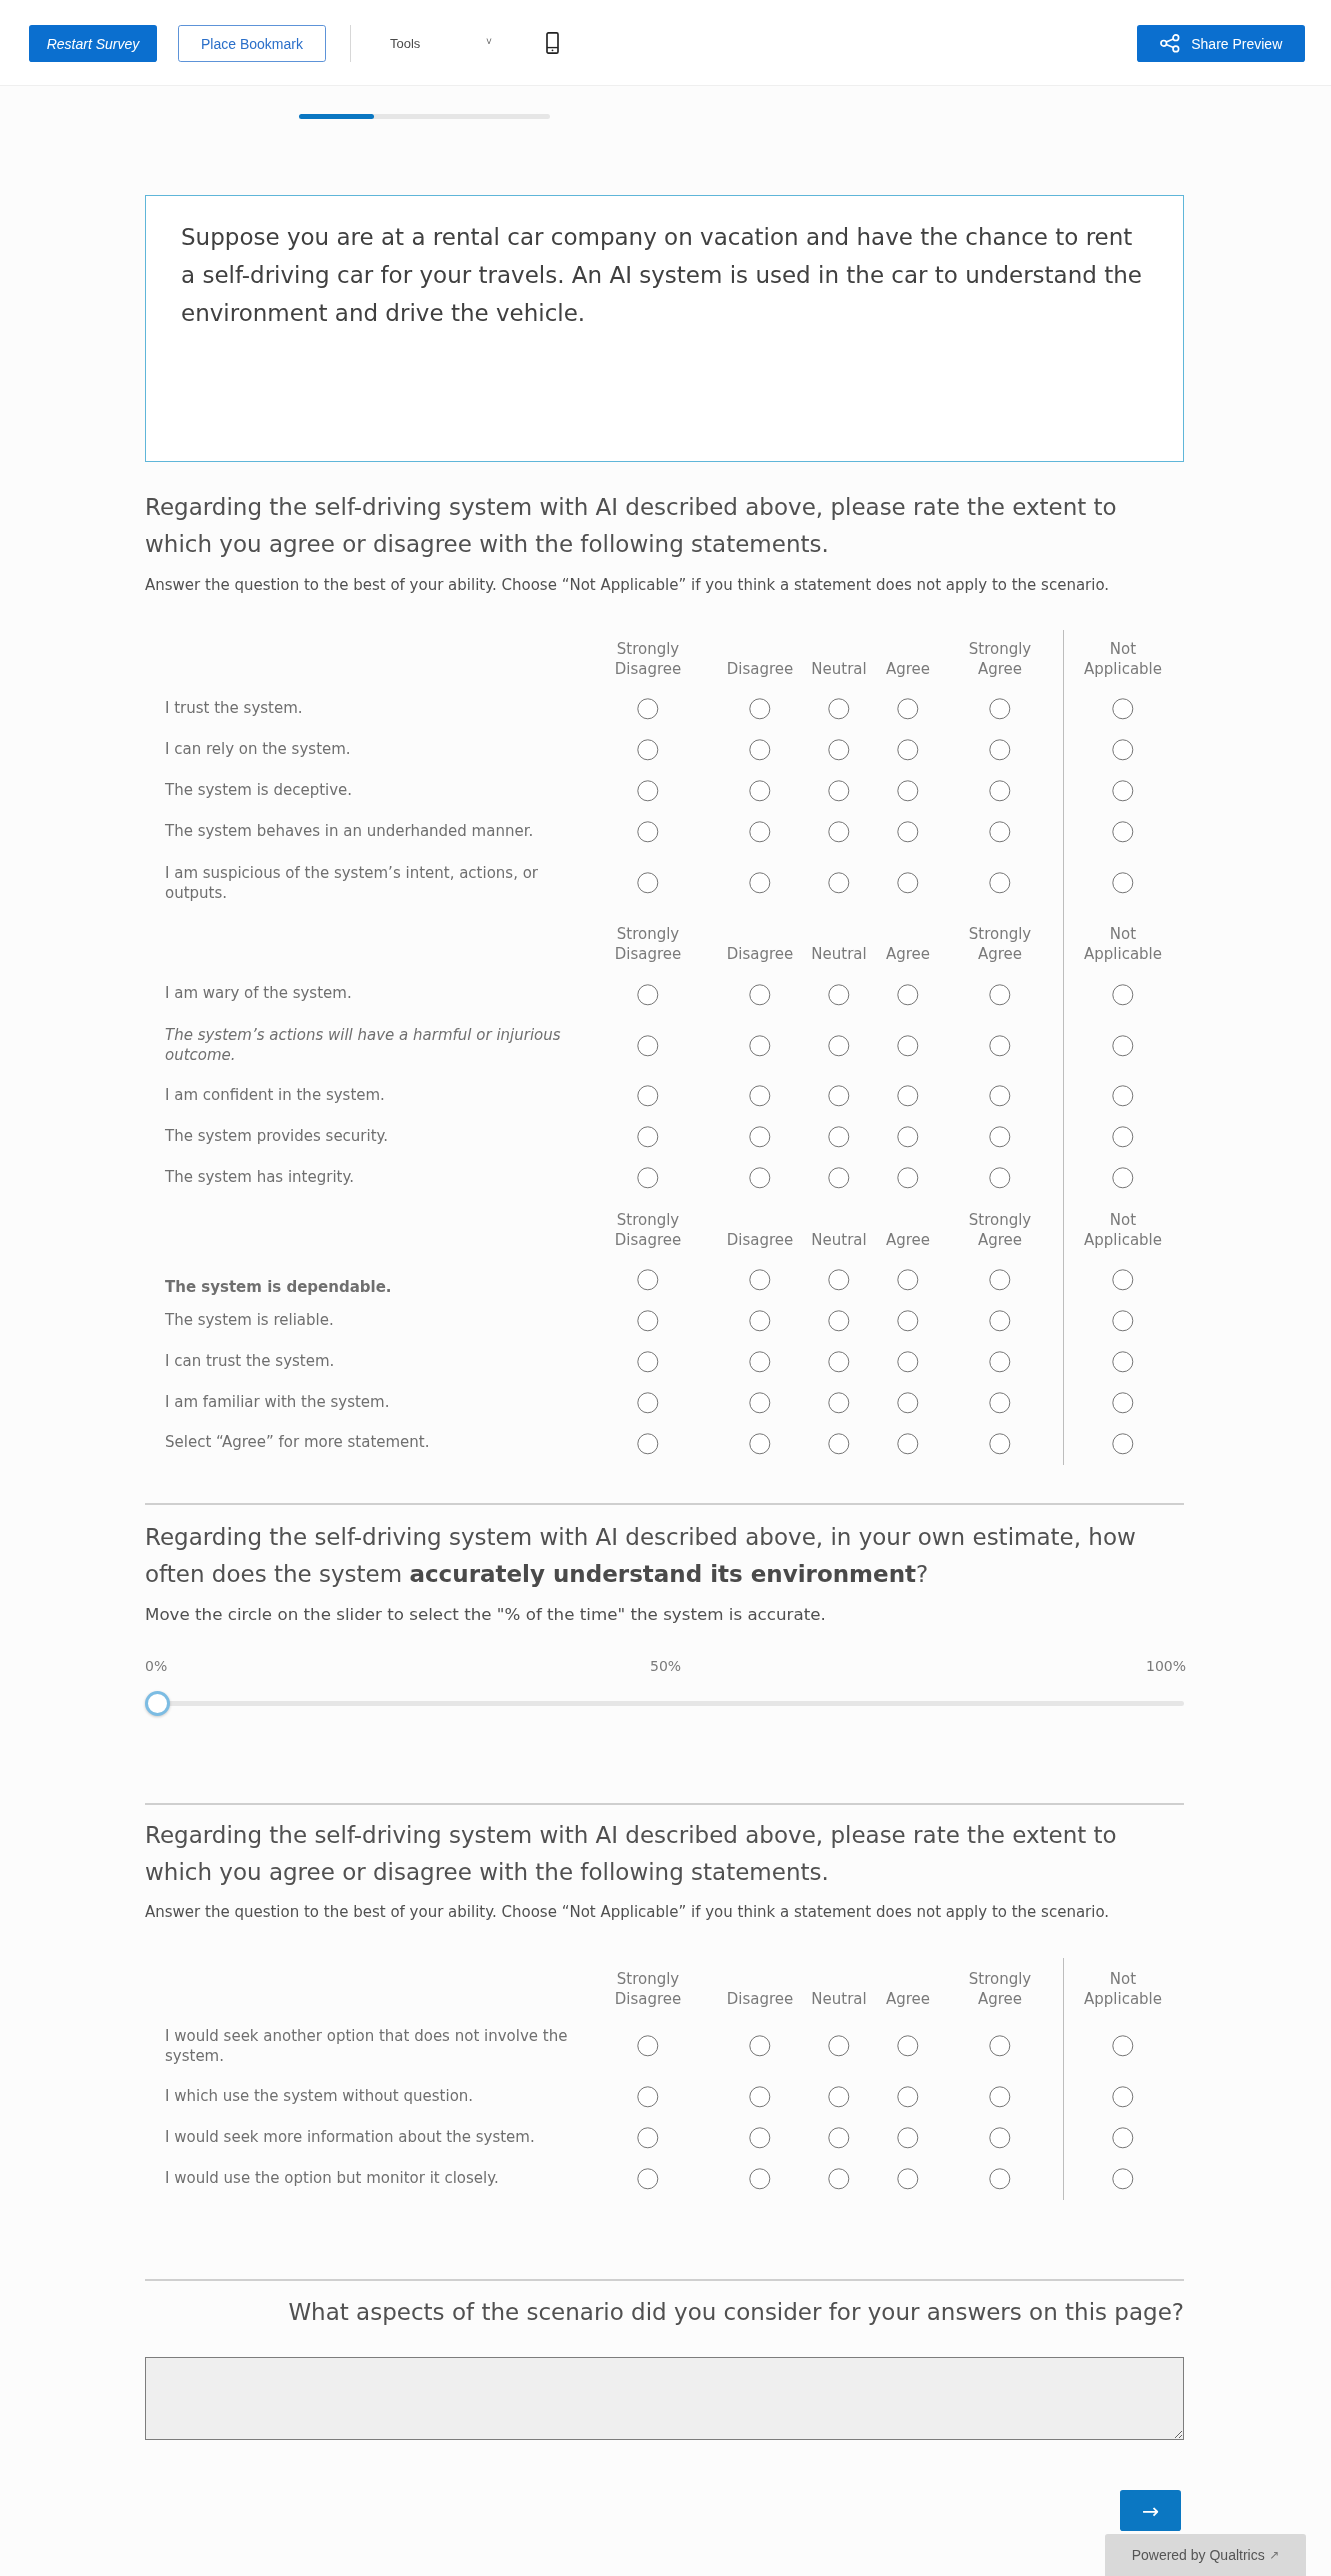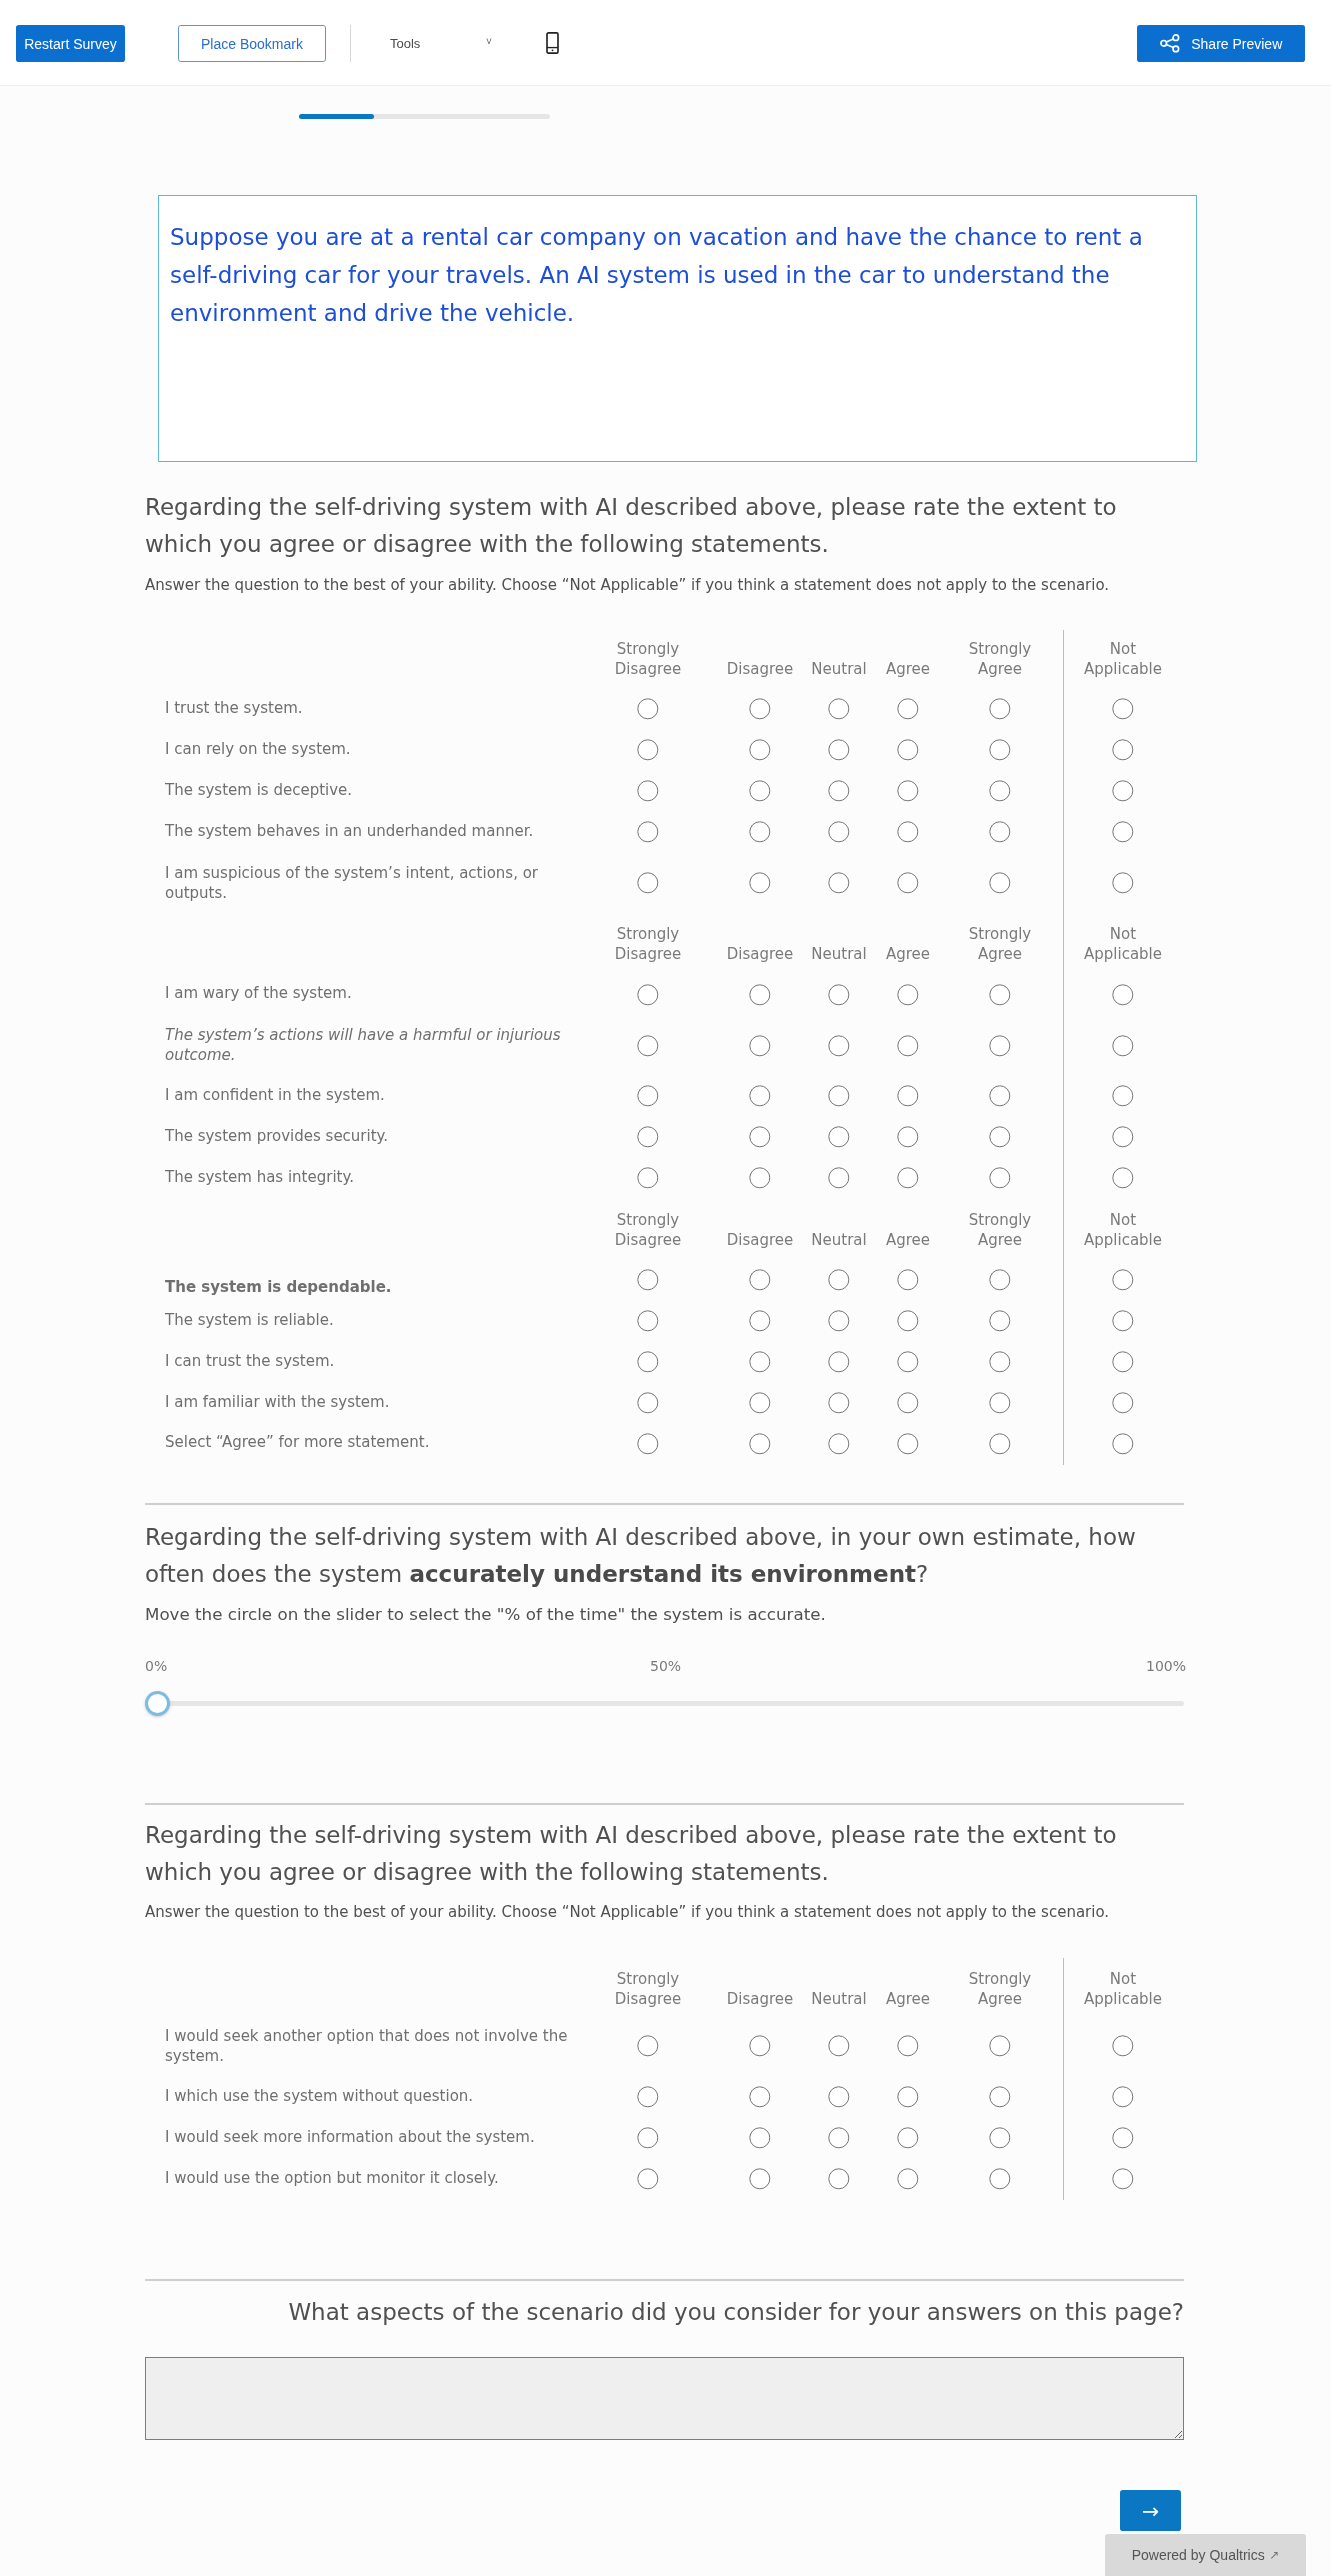--- a/index.html
+++ b/index.html
@@ -15,21 +15,21 @@
   .tools .chev { position: absolute; left: 113px; top: 11px; font-size: 10.2px; color: #666; }
   .mobile-icon { position: absolute; left: 546px; top: 32px; width: 13px; height: 22px; cursor: pointer; }
   .share-btn { left: 1137px; width: 168px; }
   .share-btn svg { margin-right: 11px; }
 
   
   .progress { position: absolute; left: 299px; top: 114px; width: 251px; height: 4.6px; background: #e6e6e6; border-radius: 2.8px; }
   .progress-fill { position: absolute; left: 0; top: 0; height: 4.6px; width: 75px; background: #0b77c2; border-radius: 2.8px; }
 
   
-  .intro { position: absolute; left: 158px; top: 195px; width: 1039px; height: 267px; border: 0.9px solid #5fb6d9; border-top-width: 1.9px; background: #fff; padding: 22px 11px; font-size: 23px; line-height: 38px; color: #1d4ed8; }
+  .intro { position: absolute; left: 145px; top: 195px; width: 1039px; height: 267px; border: 0.9px solid #5fb6d9; border-top-width: 1.9px; background: #fff; padding: 22px 35px; font-size: 23px; line-height: 38px; color: #404040; }
   .intro p { margin: 0; }
 
   
   .q-title { position: absolute; left: 145px; width: 1039px; font-size: 23px; line-height: 37px; color: #505050; }
   .q-title b { font-weight: bold; color: #4a4a4a; }
   .q-sub { position: absolute; left: 145px; width: 1039px; font-size: 15px; line-height: 20.5px; color: #505050; }
   .q-divider { position: absolute; left: 145px; width: 1039px; height: 1.9px; background: #cfcfcf; }
 
   
   .col-head { position: absolute; font-size: 15px; line-height: 19.5px; color: #7a7a7a; text-align: center; transform: translateX(-50%); white-space: nowrap; }
@@ -47,21 +47,21 @@
 
   
   .next-btn { position: absolute; left: 1120px; top: 2490px; width: 61px; height: 41px; background: #0b77c2; border-radius: 2.8px; color: #fff; font-size: 20.5px; display: flex; align-items: center; justify-content: center; cursor: pointer; }
   .powered { position: absolute; left: 1105px; top: 2534px; width: 201px; height: 42px; background: #d9d9d9; border-radius: 2.8px 2.8px 0 0; display: flex; align-items: center; justify-content: center; font-family: "Liberation Sans", sans-serif; font-size: 14px; color: #555; cursor: pointer; }
   .powered .ext { margin-left: 4.6px; font-size: 12px; color: #777; }
 </style>
 </head>
 <body>
 
 <div class="topbar">
-  <div class="btn-primary" style="left:16px;width:109px;">Restart Survey</div>
+  <div class="btn-primary" style="left:29px;width:128px;font-style:italic;">Restart Survey</div>
   <div class="btn-outline" style="left:178px;width:148px;">Place Bookmark</div>
   <div class="vsep" style="left:350px;"></div>
   <div class="tools" style="left:390px;">
     <span>Tools</span>
     <span class="chev" style="left:96px;">˅</span>
   </div>
   <svg class="mobile-icon" viewBox="0 0 14 24">
     <rect x="1" y="1" width="12" height="22" rx="1.5" fill="none" stroke="#222" stroke-width="1.8"></rect>
     <line x1="1" y1="17" x2="13" y2="17" stroke="#222" stroke-width="1.5"></line>
     <circle cx="7" cy="20" r="1" fill="#222"></circle>

